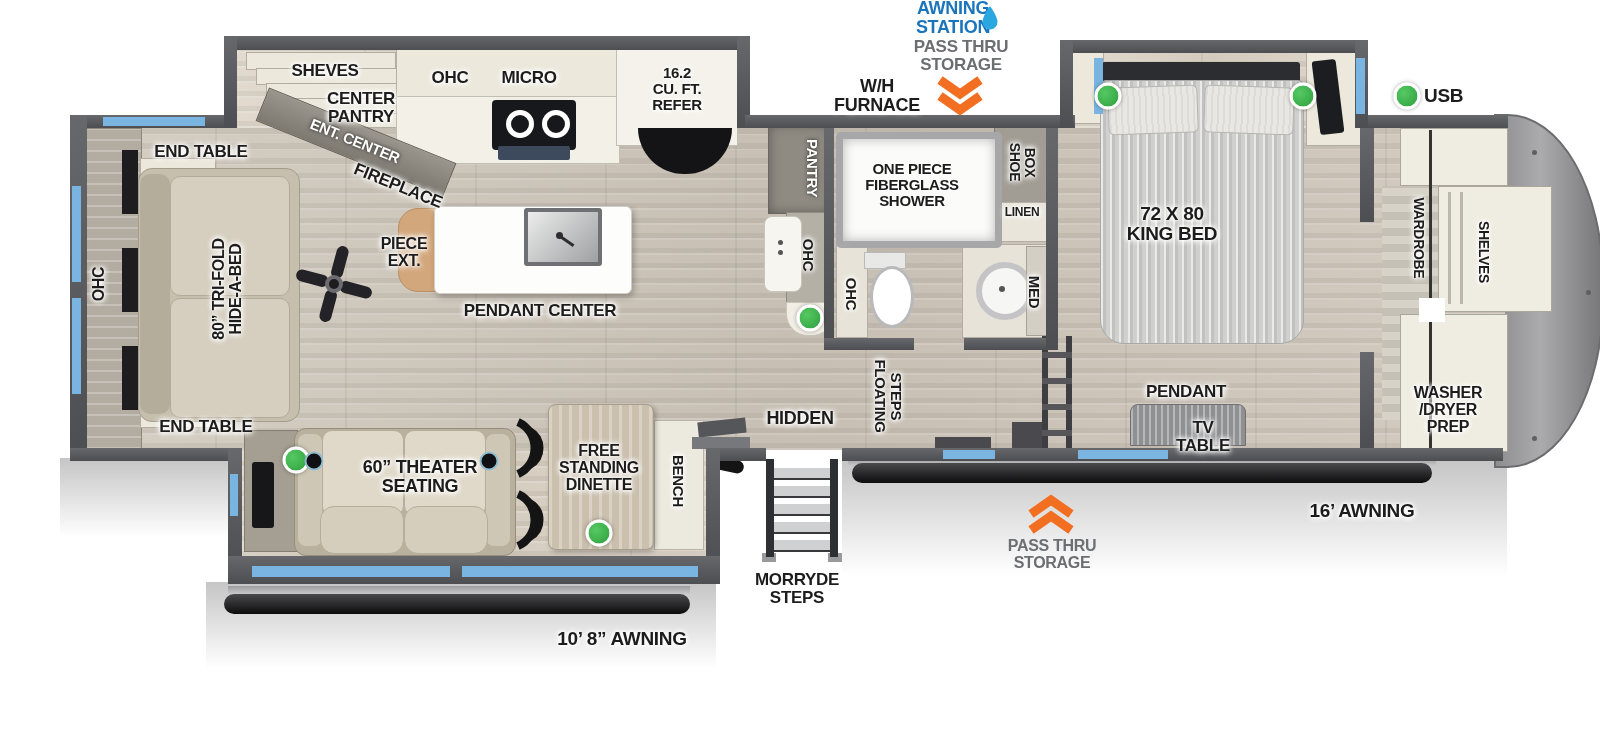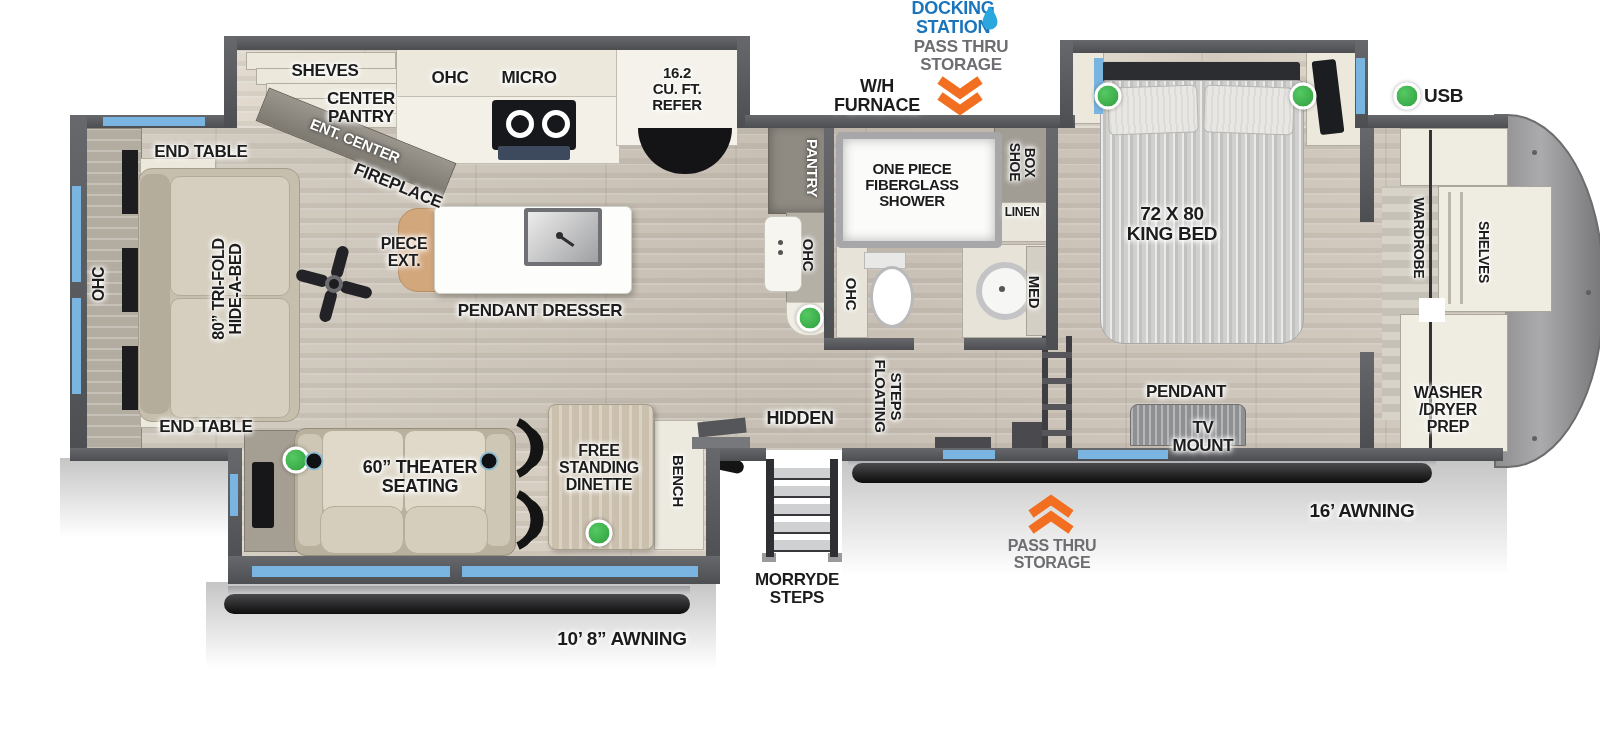--- a/index.html
+++ b/index.html
@@ -248,21 +248,21 @@
 
   <div class="gdot" style="left:1108px;top:96px;"></div>
   <div class="gdot" style="left:1303px;top:96px;"></div>
   <div class="gdot" style="left:1407px;top:96px;"></div>
   <div class="gdot" style="left:810px;top:318px;"></div>
   <div class="gdot" style="left:296px;top:460px;"></div>
   <div class="gdot" style="left:599px;top:533px;"></div>
   <div class="bdot" style="left:314px;top:461px;"></div>
   <div class="bdot" style="left:489px;top:461px;"></div>
 
-  <div class="lbl bluetxt" style="left:953px;top:18px;font-size:18px;">DOCKING
+  <div class="lbl bluetxt" style="left:953px;top:18px;font-size:18px;">AWNING
 STATION</div>
   <div class="lbl graytxt" style="left:961px;top:56px;font-size:17px;">PASS THRU
 STORAGE</div>
   <div class="lbl" style="left:877px;top:96px;font-size:18px;">W/H
 FURNACE</div>
   <div class="lbl" style="left:325px;top:71px;font-size:17px;">SHEVES</div>
   <div class="lbl" style="left:361px;top:108px;font-size:17px;">CENTER
 PANTRY</div>
   <div class="lbl whitetxt r22" style="left:355px;top:141px;font-size:15px;">ENT. CENTER</div>
   <div class="lbl r22" style="left:398px;top:186px;font-size:17px;">FIREPLACE</div>
@@ -271,21 +271,21 @@
   <div class="lbl" style="left:677px;top:89px;font-size:15px;">16.2
 CU. FT.
 REFER</div>
   <div class="lbl" style="left:201px;top:152px;font-size:17px;">END TABLE</div>
   <div class="lbl ccw" style="left:99px;top:284px;font-size:16px;">OHC</div>
   <div class="lbl ccw" style="left:228px;top:289px;font-size:16px;">80” TRI-FOLD
 HIDE-A-BED</div>
   <div class="lbl" style="left:206px;top:427px;font-size:17px;">END TABLE</div>
   <div class="lbl" style="left:404px;top:253px;font-size:16px;">PIECE
 EXT.</div>
-  <div class="lbl" style="left:540px;top:311px;font-size:17px;">PENDANT DRESSER</div>
+  <div class="lbl" style="left:540px;top:311px;font-size:17px;">PENDANT CENTER</div>
   <div class="lbl whitetxt vlr" style="left:812px;top:168px;font-size:15px;">PANTRY</div>
   <div class="lbl vlr" style="left:808px;top:255px;font-size:15px;">OHC</div>
   <div class="lbl" style="left:912px;top:185px;font-size:15px;">ONE PIECE
 FIBERGLASS
 SHOWER</div>
   <div class="lbl vlr" style="left:1022px;top:162px;font-size:14px;">SHOE
 BOX</div>
   <div class="lbl" style="left:1022px;top:212px;font-size:12px;">LINEN</div>
   <div class="lbl vlr" style="left:851px;top:294px;font-size:15px;">OHC</div>
   <div class="lbl vlr" style="left:1034px;top:292px;font-size:15px;">MED</div>
@@ -297,21 +297,21 @@
   <div class="lbl vlr" style="left:678px;top:481px;font-size:15px;">BENCH</div>
   <div class="lbl" style="left:420px;top:477px;font-size:18px;">60” THEATER
 SEATING</div>
   <div class="lbl" style="left:599px;top:468px;font-size:16px;">FREE
 STANDING
 DINETTE</div>
   <div class="lbl" style="left:1172px;top:224px;font-size:19px;">72 X 80
 KING BED</div>
   <div class="lbl" style="left:1186px;top:392px;font-size:17px;">PENDANT</div>
   <div class="lbl" style="left:1203px;top:437px;font-size:17px;">TV
-MOUNT</div>
+TABLE</div>
   <div class="lbl usb" style="left:1424px;top:96px;font-size:19px;">USB</div>
   <div class="lbl vlr" style="left:1419px;top:238px;font-size:14px;">WARDROBE</div>
   <div class="lbl vlr" style="left:1484px;top:252px;font-size:14px;">SHELVES</div>
   <div class="lbl" style="left:1448px;top:410px;font-size:16px;">WASHER
 /DRYER
 PREP</div>
   <div class="lbl" style="left:622px;top:639px;font-size:19px;">10’ 8” AWNING</div>
   <div class="lbl" style="left:1362px;top:511px;font-size:19px;">16’ AWNING</div>
   <div class="lbl graytxt" style="left:1052px;top:555px;font-size:16px;">PASS THRU
 STORAGE</div>

